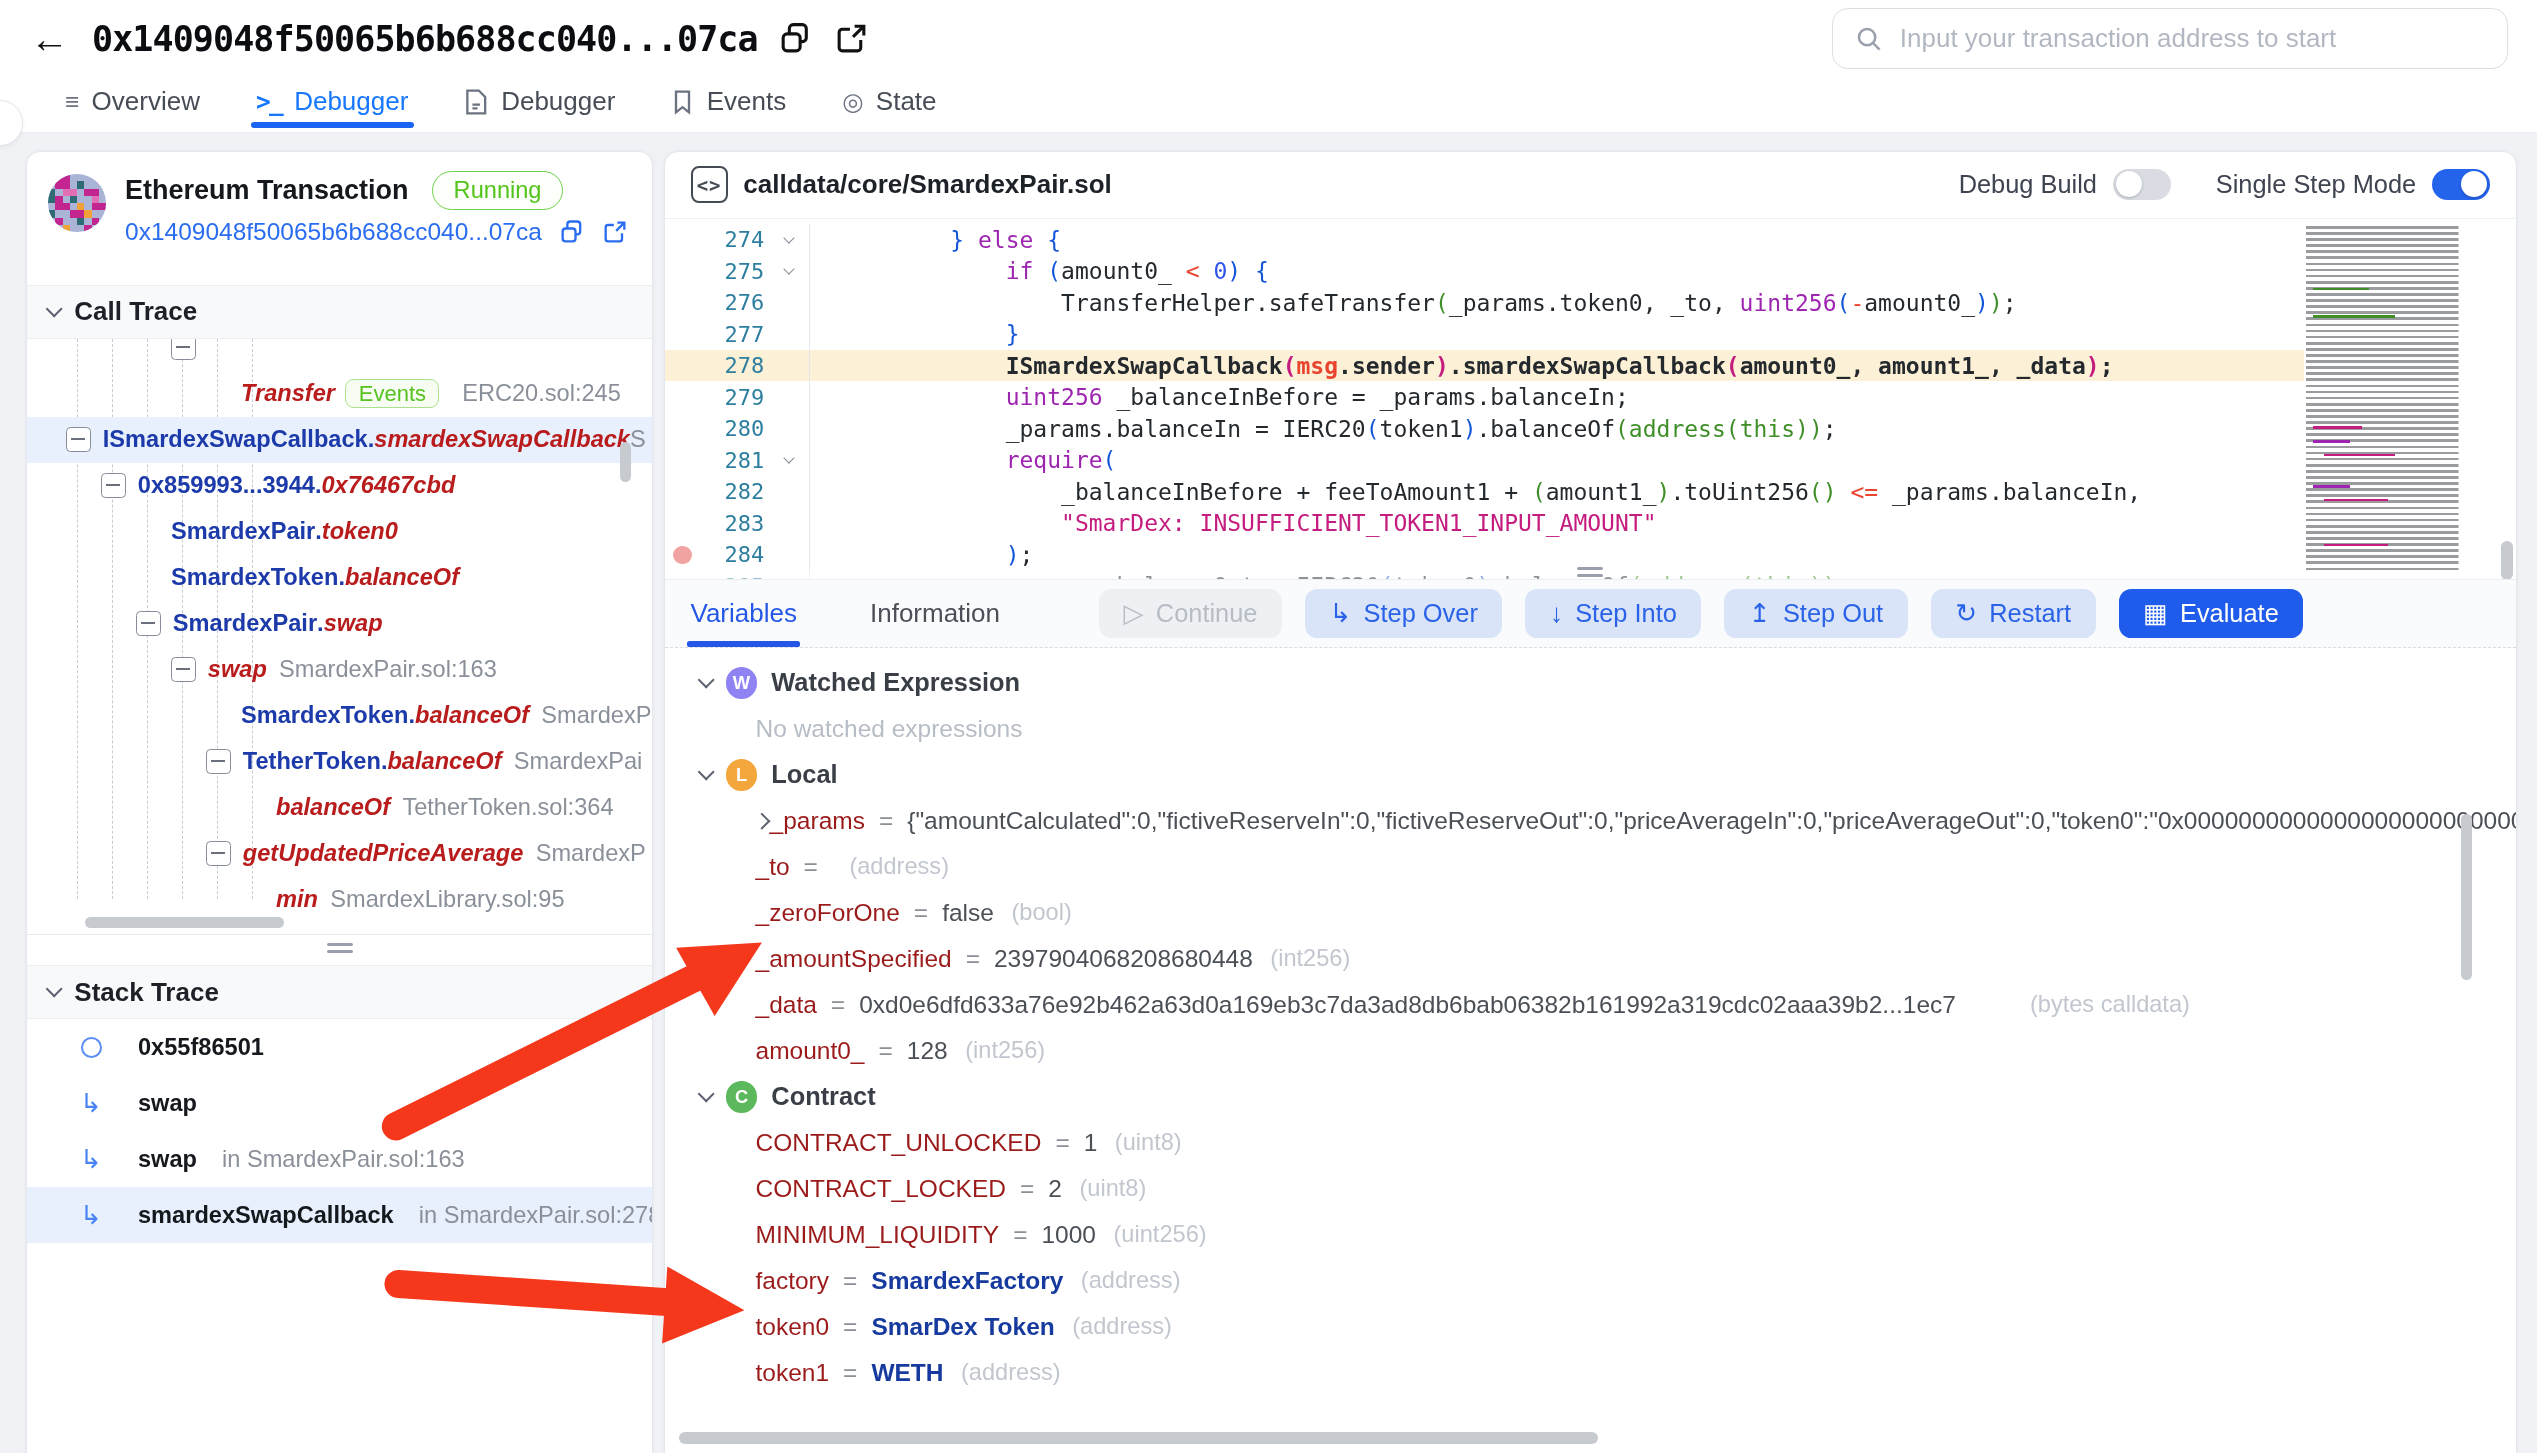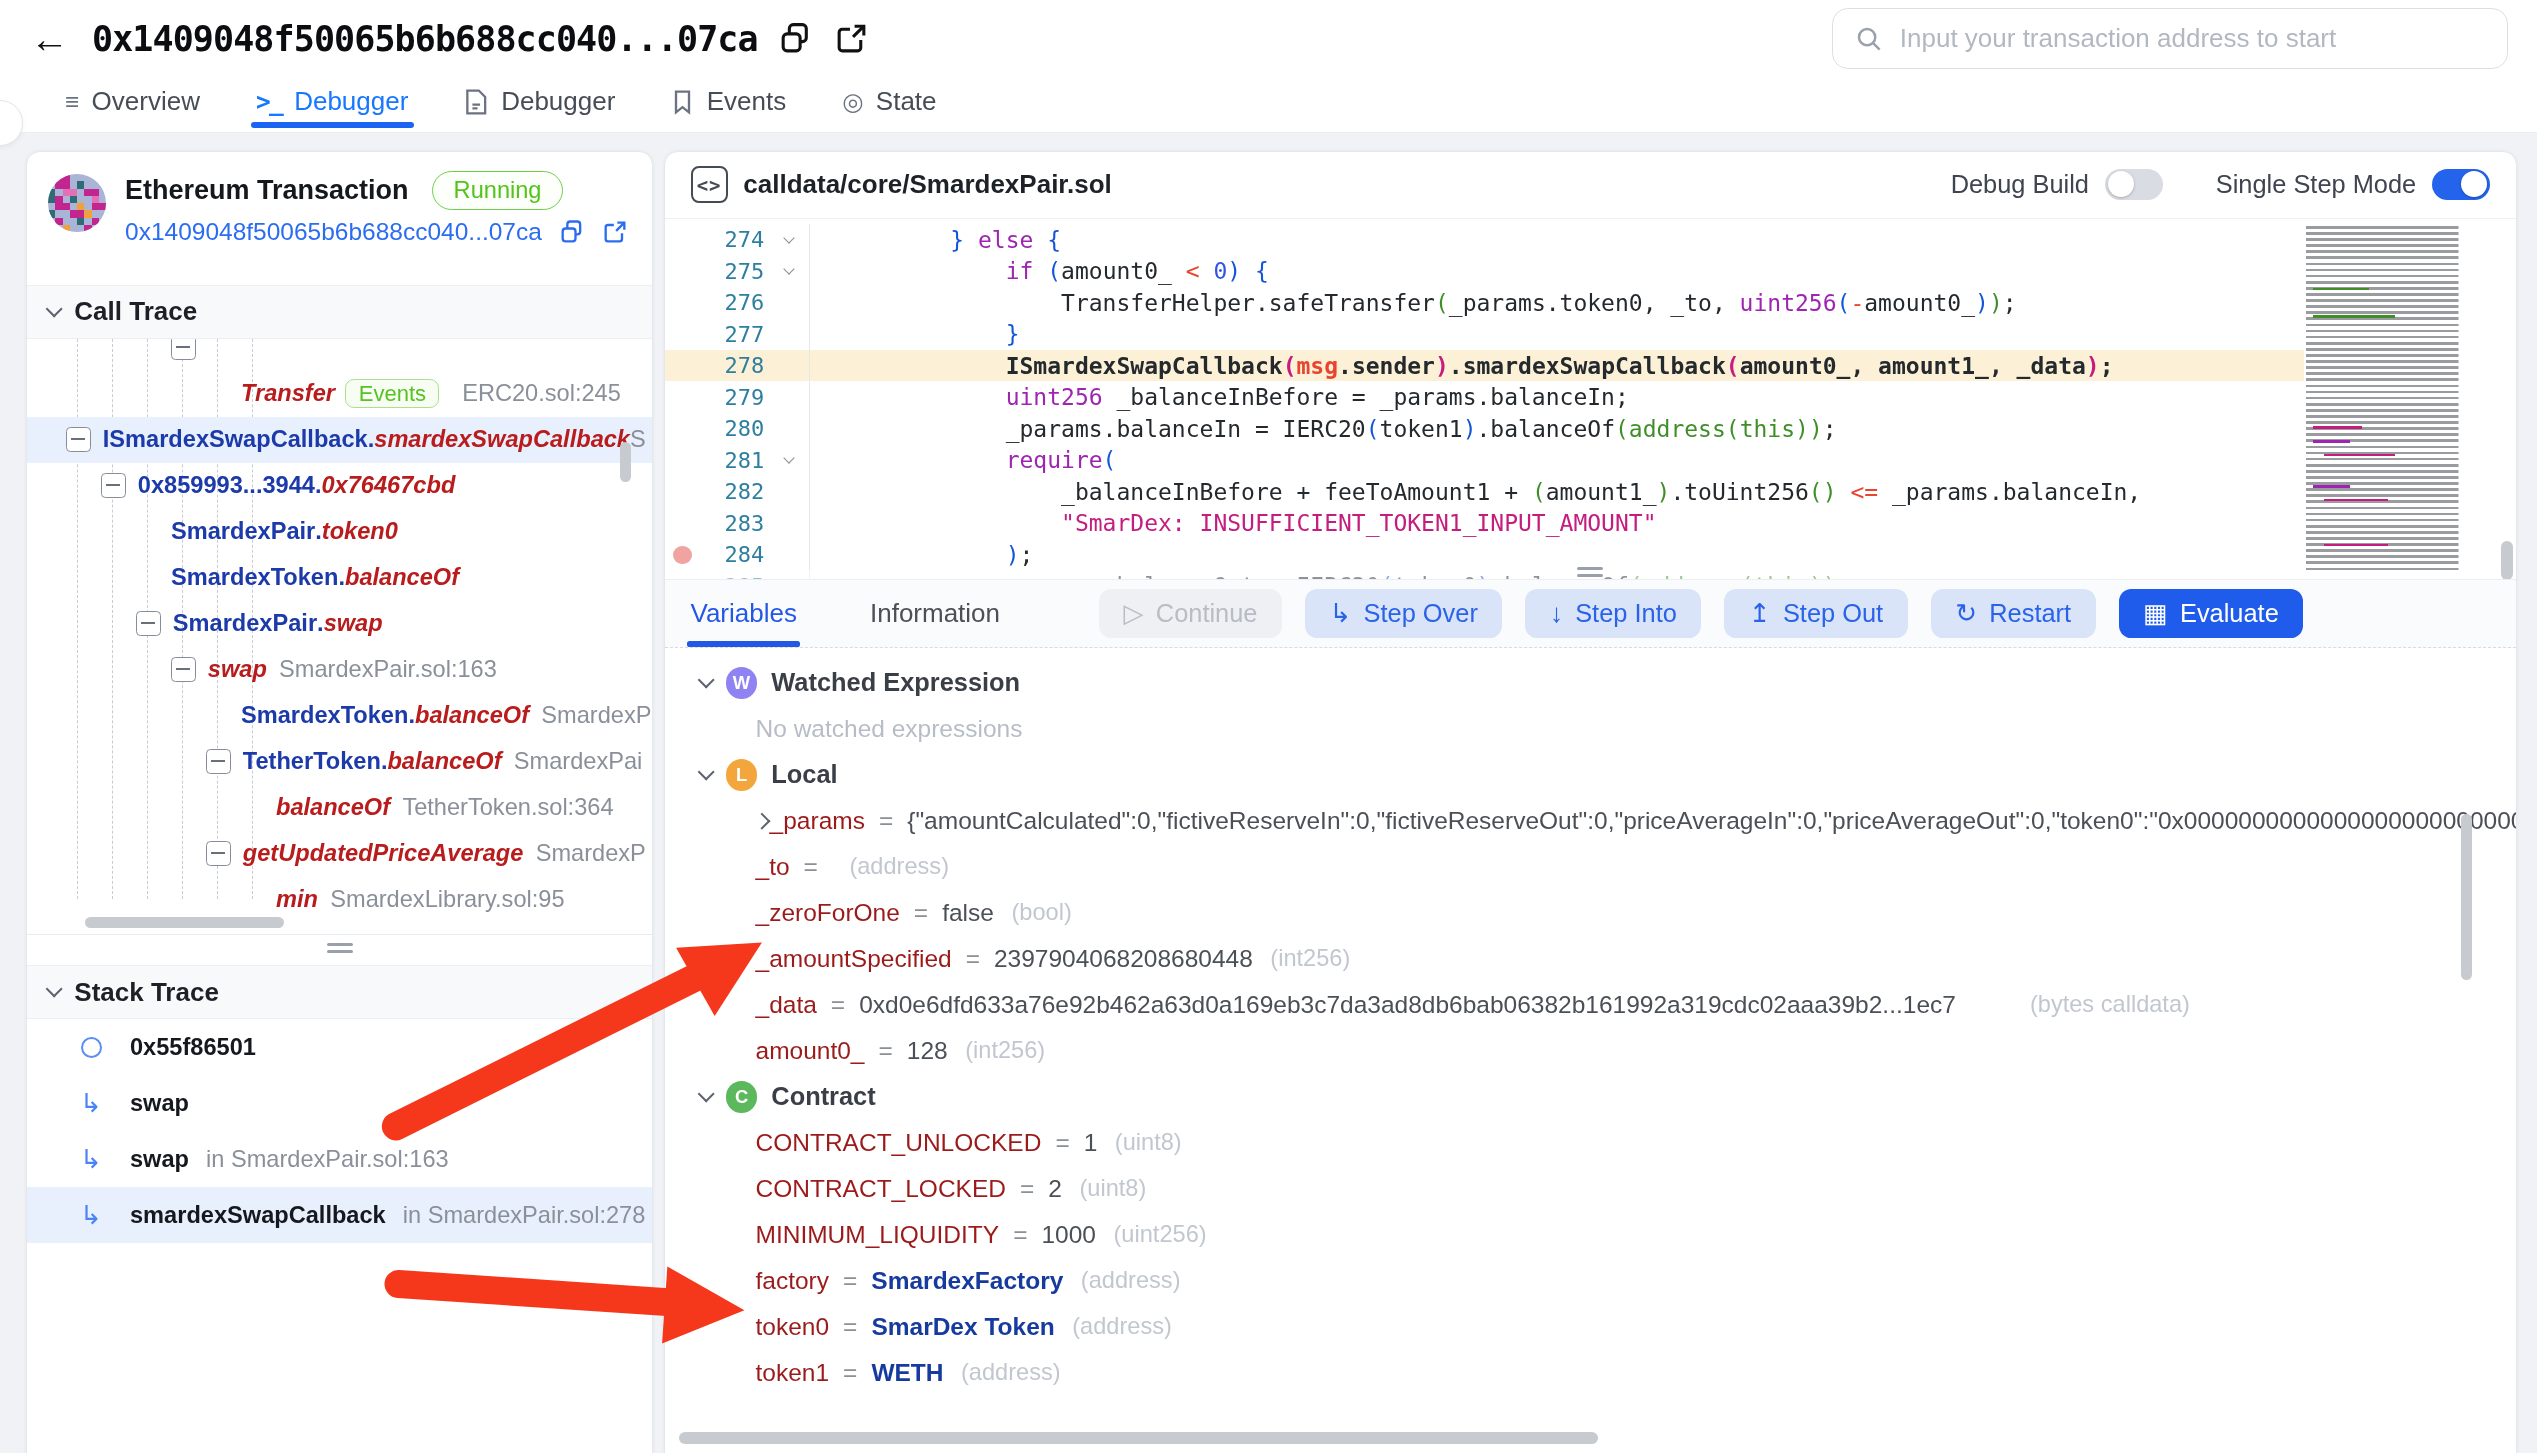--- a/index.html
+++ b/index.html
@@ -63,33 +63,33 @@
   .tfile { color:#8a9099; margin-left:12.3px; }
   .hthumb { position:absolute; height:11.4px; border-radius:6.1px; background:#c7cacf; }
   .vthumb { position:absolute; width:11.4px; border-radius:6.1px; background:#c7cacf; }
 
   .lp-div { border-top:0.9px solid #e7eaef; height:31.5px; position:relative; }
   .drag-h { position:absolute; left:50%; top:8.8px; transform:translateX(-50%); width:26px; }
   .drag-h i { display:block; height:2.6px; background:#9aa0ab; margin-bottom:4.4px; border-radius:1.8px; }
 
   
   .stack { font-size:23.6px; }
-  .srow { height:56px; display:flex; align-items:center; padding:0 21px 0 49px; gap:24px; white-space:nowrap; cursor:pointer; }
+  .srow { height:56px; display:flex; align-items:center; padding:0 21px 0 49px; gap:32px; white-space:nowrap; cursor:pointer; }
   .srow.hl { background:#e7f0fc; }
   .s-ic { width:30px; flex:none; display:flex; justify-content:center; color:#4a83f5; font-size:26px; }
   .s-circle { width:21px; height:21px; border-radius:50%; border:2.6px solid #5b8df5; }
   .s-label { font-weight:bold; color:#15181d; }
   .s-loc { color:#8a9099; margin-left:-7px; }
 
   
   .file-head { height:67px; border-bottom:0.9px solid #edeff3; display:flex; align-items:center; padding:0 26px; gap:15.8px; flex:none; }
   .f-ico { width:37px; height:37px; border:2.2px solid #454b55; border-radius:7.9px; color:#454b55; font-size:19px; font-weight:bold; display:flex; align-items:center; justify-content:center; letter-spacing:0.9px; font-family:"DejaVu Sans Mono",monospace; }
   .f-name { font-size:26px; font-weight:bold; color:#1d2128; }
   .f-right { margin-left:auto; display:flex; align-items:center; gap:19px; font-size:25.4px; color:#3e4450; }
-  .f-right .grp { display:flex; align-items:center; gap:15.8px; margin-left:34px; }
+  .f-right .grp { display:flex; align-items:center; gap:15.8px; margin-left:26px; }
   .toggle { width:58px; height:31.5px; border-radius:15.8px; background:#d9dce2; position:relative; cursor:pointer; flex:none; }
   .toggle .knob { position:absolute; top:2.6px; left:3.5px; width:26px; height:26px; background:#fff; border-radius:50%; box-shadow:0 0.9px 2.6px rgba(0,0,0,.25); }
   .toggle.on { background:#2463eb; }
   .toggle.on .knob { left:auto; right:3.5px; }
 
   
   .code-wrap { height:361px; border-bottom:0.9px solid #eceef2; display:flex; position:relative; overflow:hidden; flex:none; }
   .code { flex:1; padding-top:5.3px; font-family:"DejaVu Sans Mono",monospace; font-size:23px; overflow:hidden; }
   .cline { height:31.5px; display:flex; align-items:center; white-space:pre; position:relative; }
   .cline .ln { width:105px; text-align:right; color:#2e7f9f; flex:none; padding-right:5.3px; font-size:22px; }

